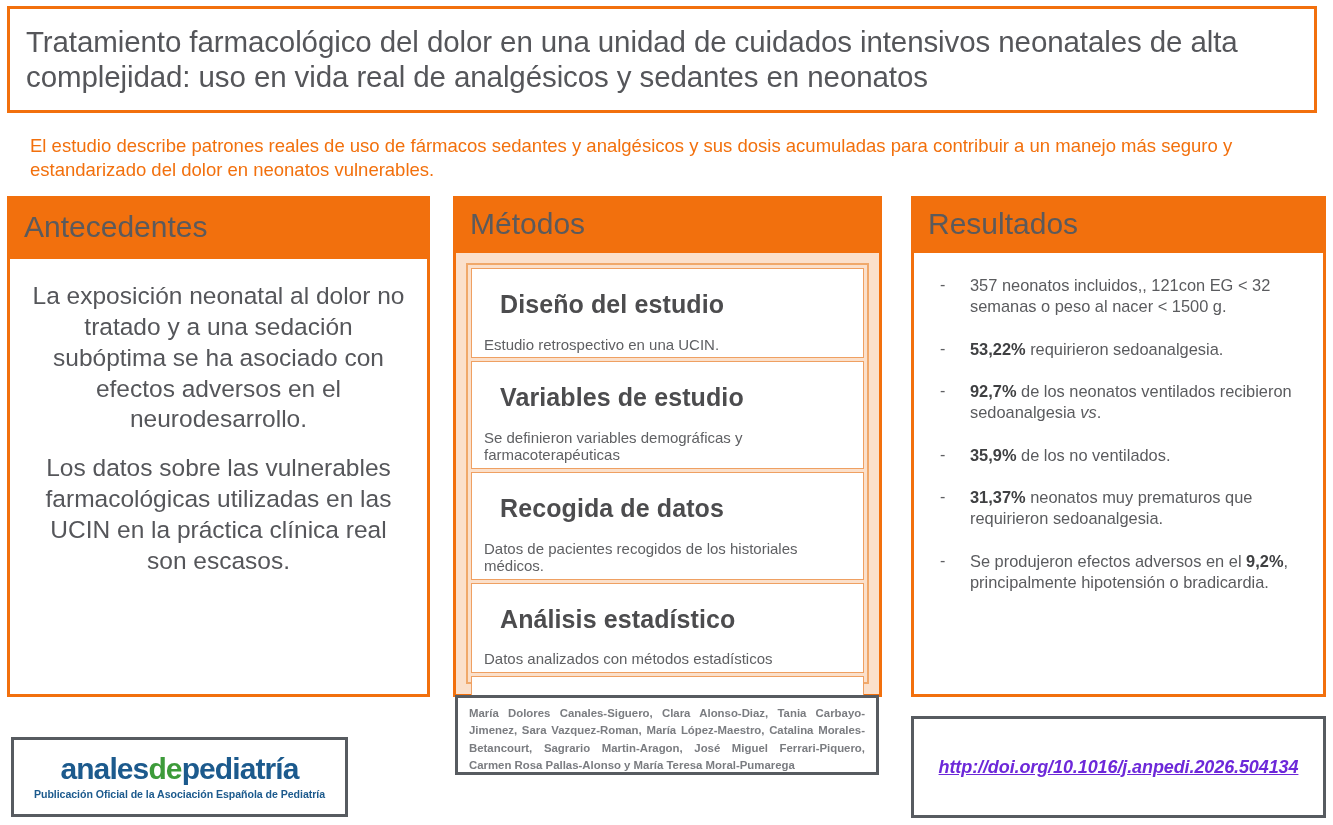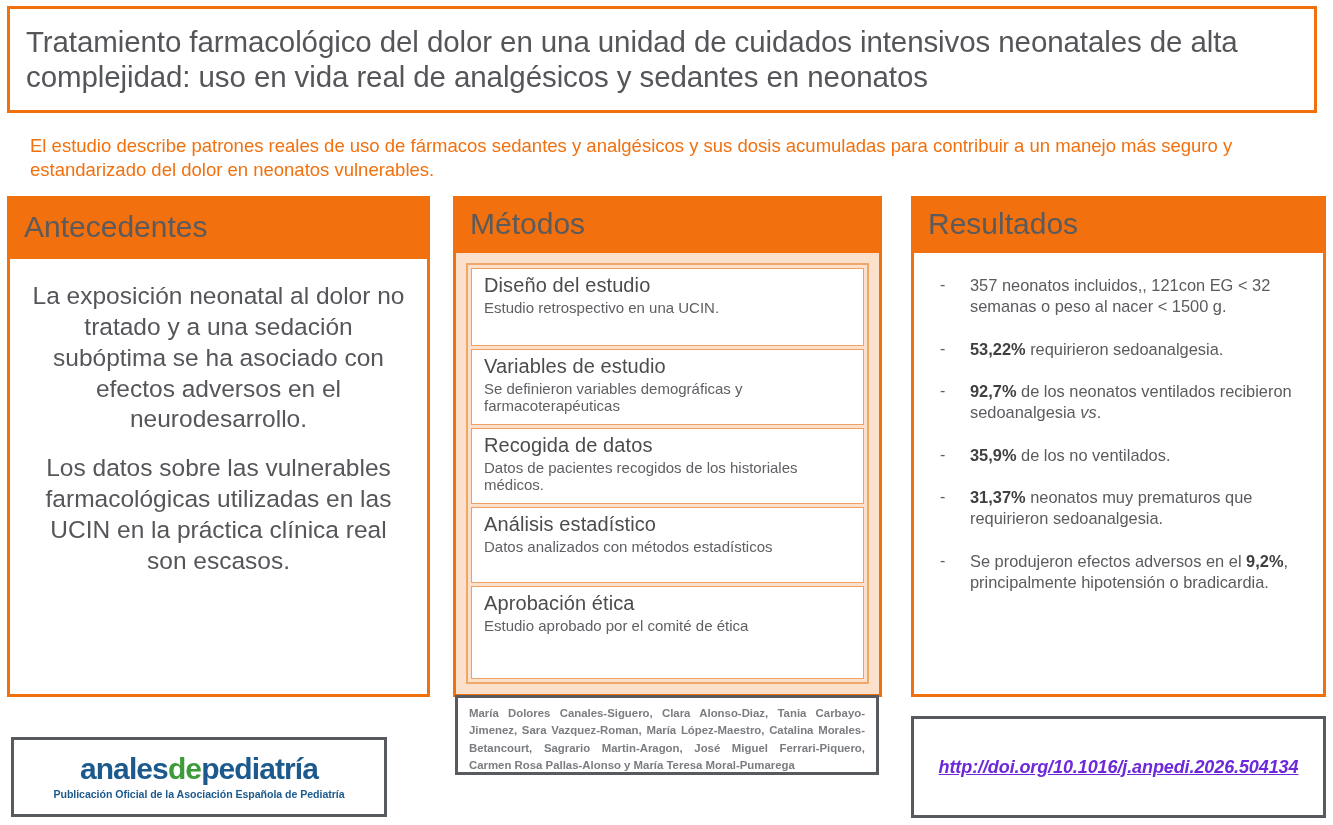--- a/index.html
+++ b/index.html
@@ -116,24 +116,24 @@
     background: #FFFFFF;
     padding: 5px 10px 4px 12px;
   }
   .method-box.m1 { flex: 0 0 78px; }
   .method-box.m2 { flex: 0 0 76px; }
   .method-box.m3 { flex: 0 0 76px; }
   .method-box.m4 { flex: 0 0 76px; }
   .method-box.m5 { flex: 1 1 auto; }
   .method-title {
     color: #4C4C4E;
-    font-size: 20px;
-    font-weight: normal;
+    font-size: 25px;
+    font-weight: bold;
     line-height: 1.18;
-    margin: 0;
+    margin: 16px;
     letter-spacing: 0.1px;
   }
   .method-desc {
     color: #5F6063;
     font-size: 15px;
     line-height: 1.18;
     margin: 1px 0 0 0;
   }
 
   
@@ -167,21 +167,21 @@
   
   .foot-box {
     position: absolute;
     box-sizing: border-box;
     border: 3px solid #575B60;
     background: #ffffff;
   }
   #footer-logo-box {
     left: 11px;
     top: 737px;
-    width: 376px;
+    width: 337px;
     height: 80px;
     display: flex;
     flex-direction: column;
     align-items: center;
     justify-content: center;
   }
   .logo-word {
     font-size: 30px;
     font-weight: bold;
     letter-spacing: -0.9px;

